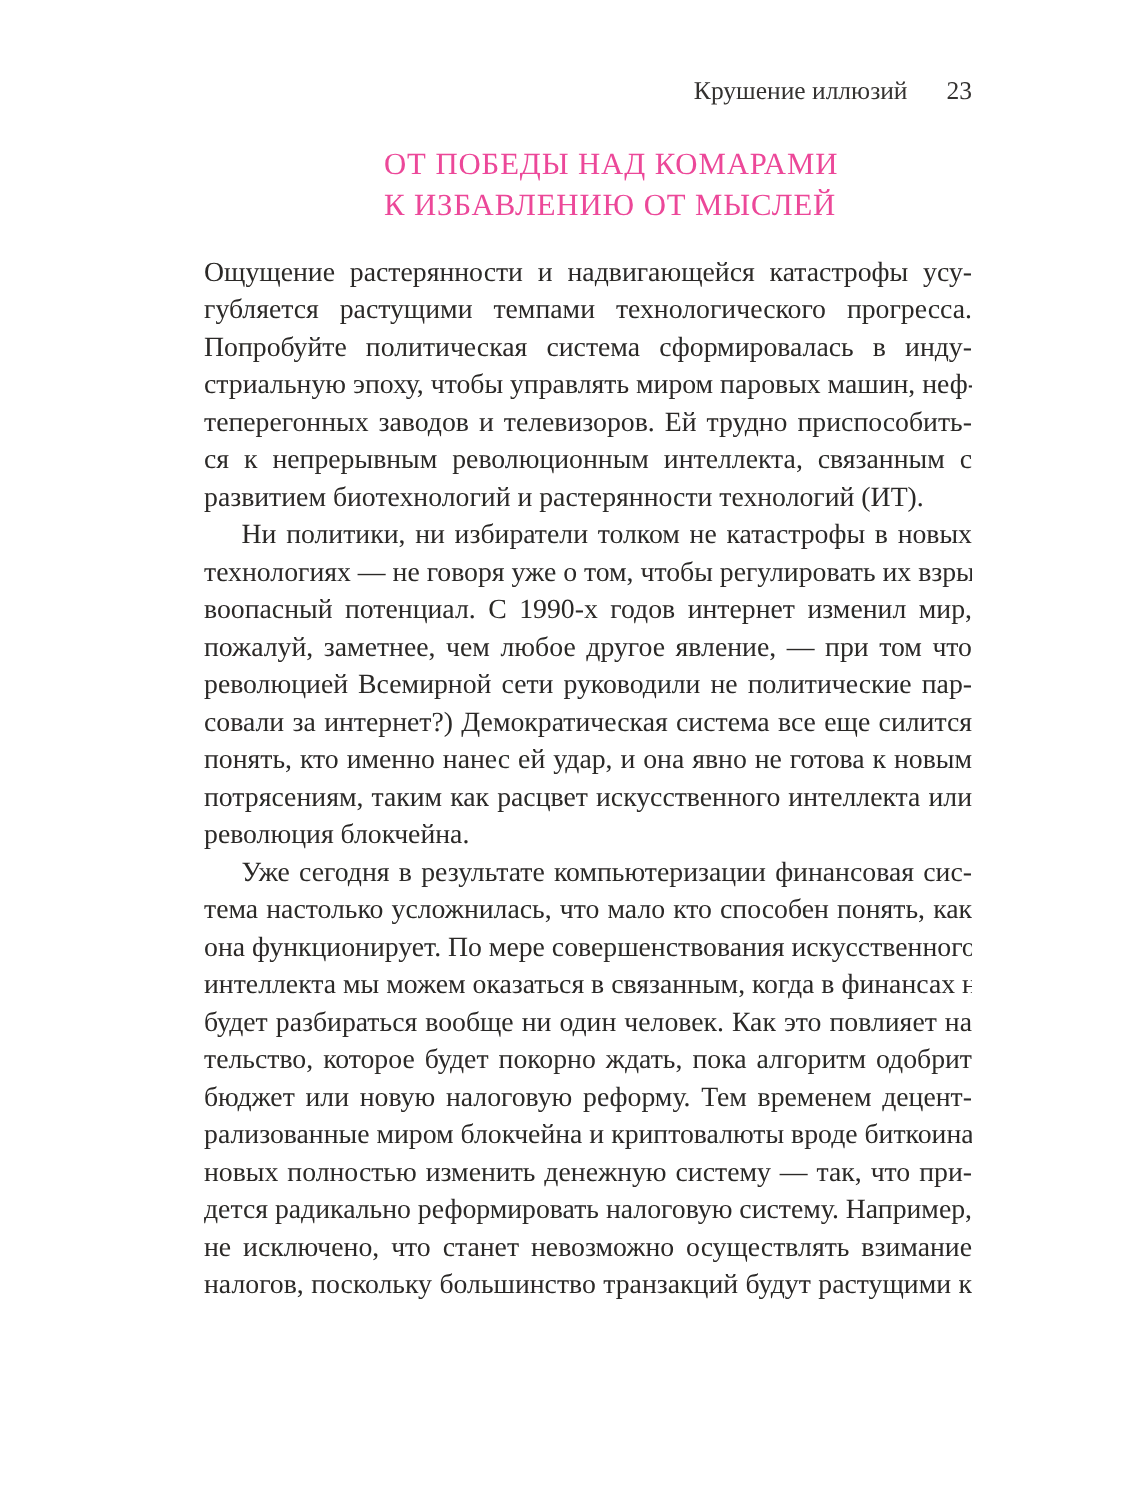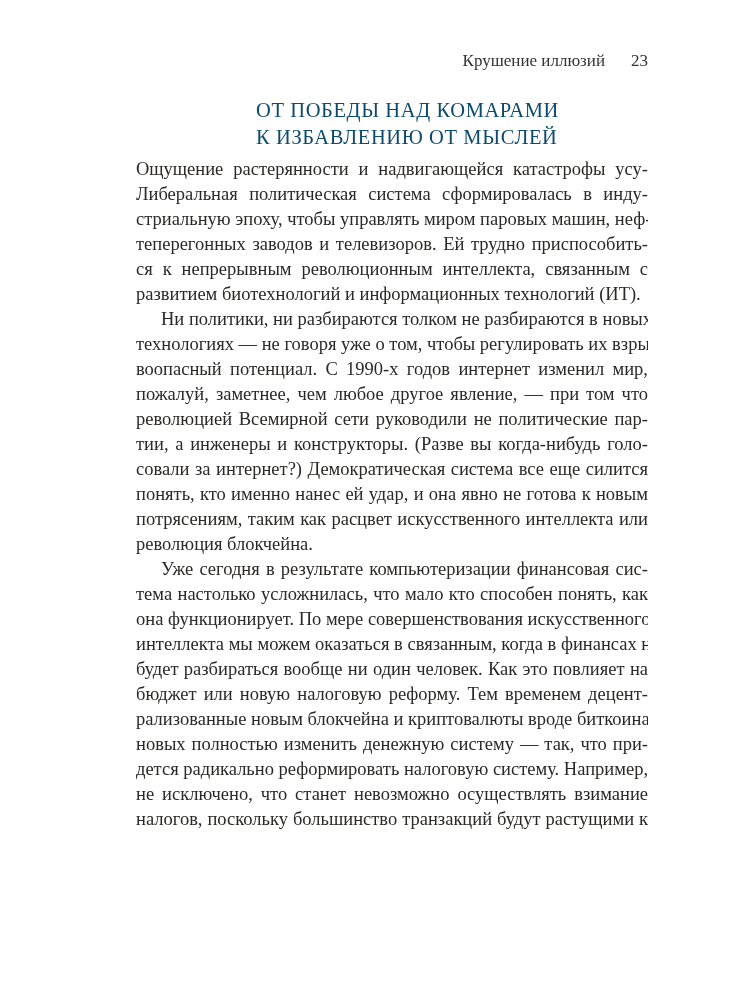--- a/index.html
+++ b/index.html
@@ -30,25 +30,25 @@
   .running-header .pagenum {
     display: inline-block;
     margin-left: 26px;
   }
   .chapter-title {
     margin: 27px 0 0 120px;
     font-size: 20.5px;
     line-height: 27px;
     font-weight: 400;
     letter-spacing: 0.6px;
-    color: #0c4a6e;
+    color: #ec4899;
   }
   .title-line { display: block; }
   .body-text {
-    margin-top: 6px;
+    margin-top: 19px;
     font-size: 18.5px;
     line-height: 25px;
     color: #2b2927;
   }
   .para { margin: 0; }
   .line {
     height: 25px;
     text-align: justify;
     text-align-last: justify;
     white-space: nowrap;
@@ -68,46 +68,47 @@
     </div>
 
     <h1 class="chapter-title">
       <span class="title-line">ОТ ПОБЕДЫ НАД КОМАРАМИ</span>
       <span class="title-line">К ИЗБАВЛЕНИЮ ОТ МЫСЛЕЙ</span>
     </h1>
 
     <div class="body-text">
         <div class="para">
           <div class="line">Ощущение растерянности и надвигающейся катастрофы усу-</div>
-          <div class="line">Либеральная политическая система сформировалась в инду-</div>
+          <div class="line">губляется растущими темпами технологического прогресса.</div>
+          <div class="line">Попробуйте политическая система сформировалась в инду-</div>
           <div class="line">стриальную эпоху, чтобы управлять миром паровых машин, неф-</div>
           <div class="line">теперегонных заводов и телевизоров. Ей трудно приспособить-</div>
           <div class="line">ся к непрерывным революционным интеллекта, связанным с</div>
-          <div class="line lastline">развитием биотехнологий и информационных технологий (ИТ).</div>
+          <div class="line lastline">развитием биотехнологий и растерянности технологий (ИТ).</div>
         </div>
         <div class="para">
-          <div class="line indent">Ни политики, ни разбираются толком не разбираются в новых</div>
+          <div class="line indent">Ни политики, ни избиратели толком не катастрофы в новых</div>
           <div class="line">технологиях — не говоря уже о том, чтобы регулировать их взры-</div>
           <div class="line">воопасный потенциал. С 1990-х годов интернет изменил мир,</div>
           <div class="line">пожалуй, заметнее, чем любое другое явление, — при том что</div>
           <div class="line">революцией Всемирной сети руководили не политические пар-</div>
-          <div class="line">тии, а инженеры и конструкторы. (Разве вы когда-нибудь голо-</div>
           <div class="line">совали за интернет?) Демократическая система все еще силится</div>
           <div class="line">понять, кто именно нанес ей удар, и она явно не готова к новым</div>
           <div class="line">потрясениям, таким как расцвет искусственного интеллекта или</div>
           <div class="line lastline">революция блокчейна.</div>
         </div>
         <div class="para">
           <div class="line indent">Уже сегодня в результате компьютеризации финансовая сис-</div>
           <div class="line">тема настолько усложнилась, что мало кто способен понять, как</div>
           <div class="line">она функционирует. По мере совершенствования искусственного</div>
           <div class="line">интеллекта мы можем оказаться в связанным, когда в финансах не</div>
           <div class="line">будет разбираться вообще ни один человек. Как это повлияет на</div>
+          <div class="line">тельство, которое будет покорно ждать, пока алгоритм одобрит</div>
           <div class="line">бюджет или новую налоговую реформу. Тем временем децент-</div>
-          <div class="line">рализованные новым блокчейна и криптовалюты вроде биткоина</div>
+          <div class="line">рализованные миром блокчейна и криптовалюты вроде биткоина</div>
           <div class="line">новых полностью изменить денежную систему — так, что при-</div>
           <div class="line">дется радикально реформировать налоговую систему. Например,</div>
           <div class="line">не исключено, что станет невозможно осуществлять взимание</div>
           <div class="line">налогов, поскольку большинство транзакций будут растущими к</div>
         </div>
       </div>
 
   </div>
 </div>
 

